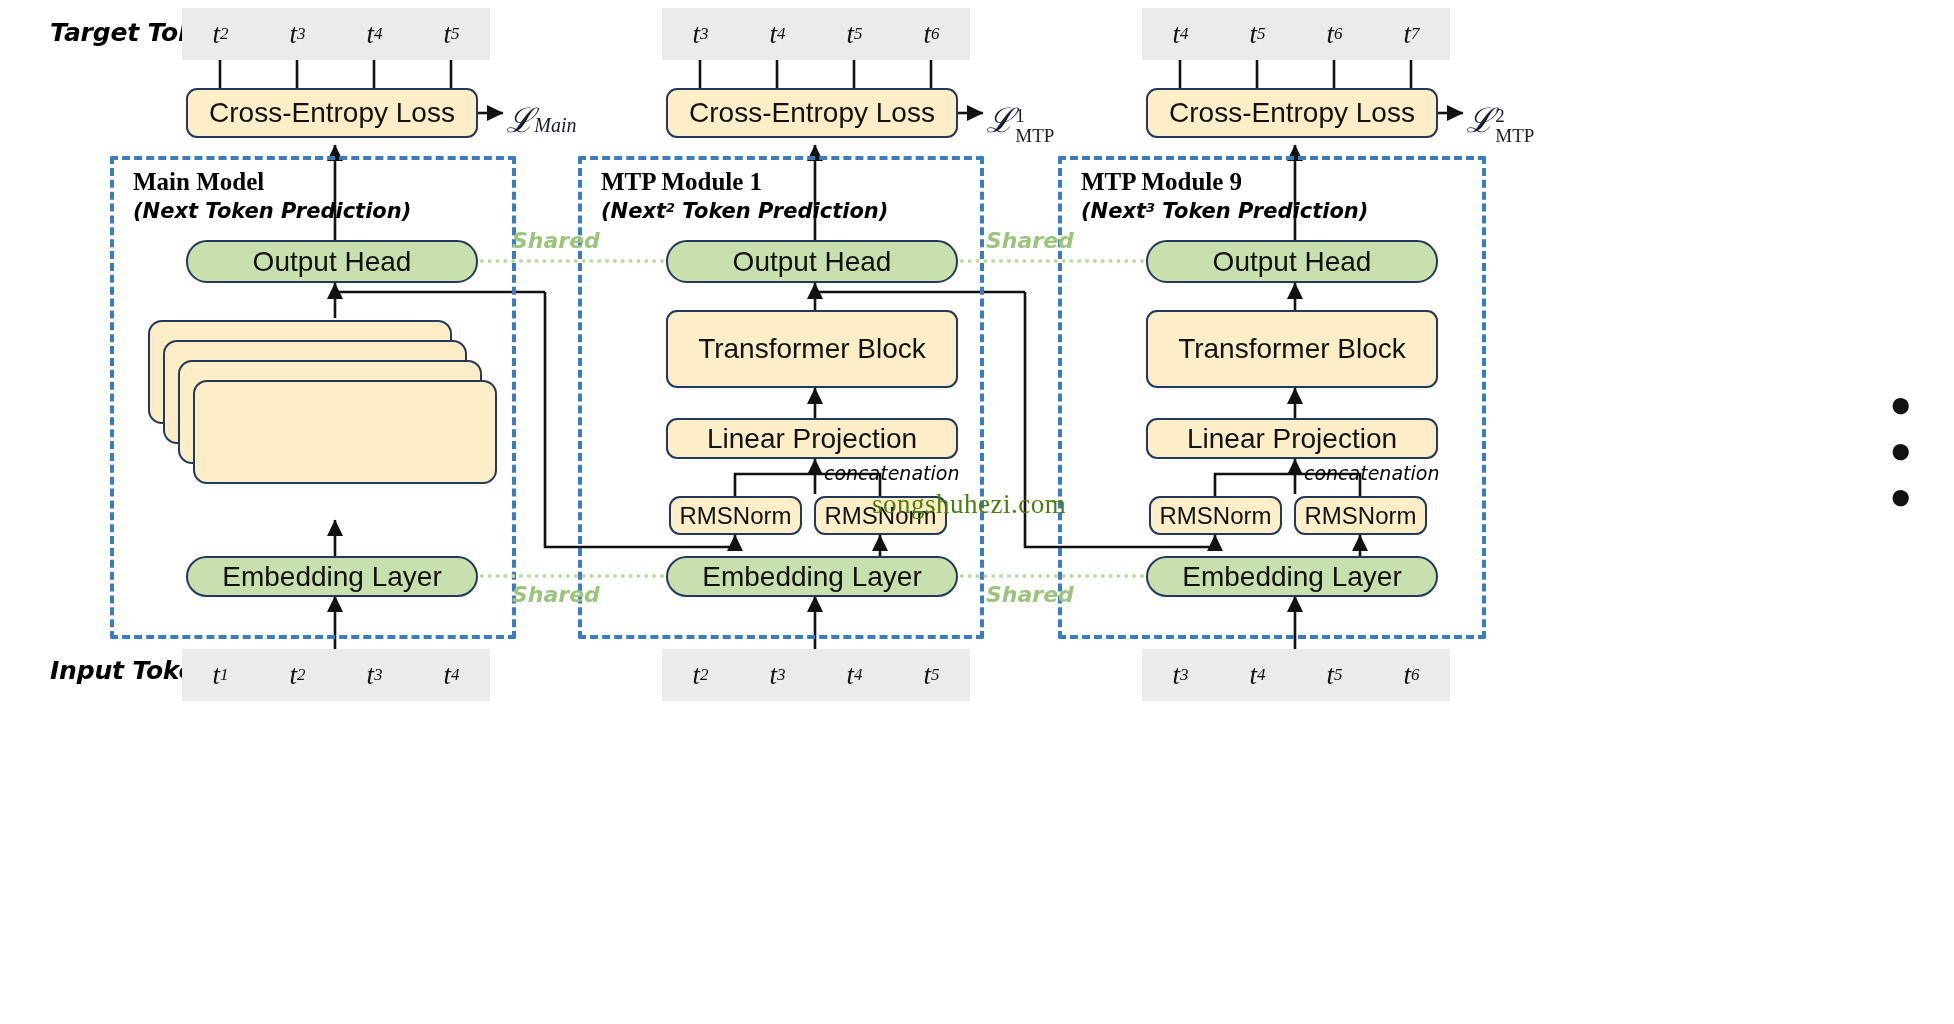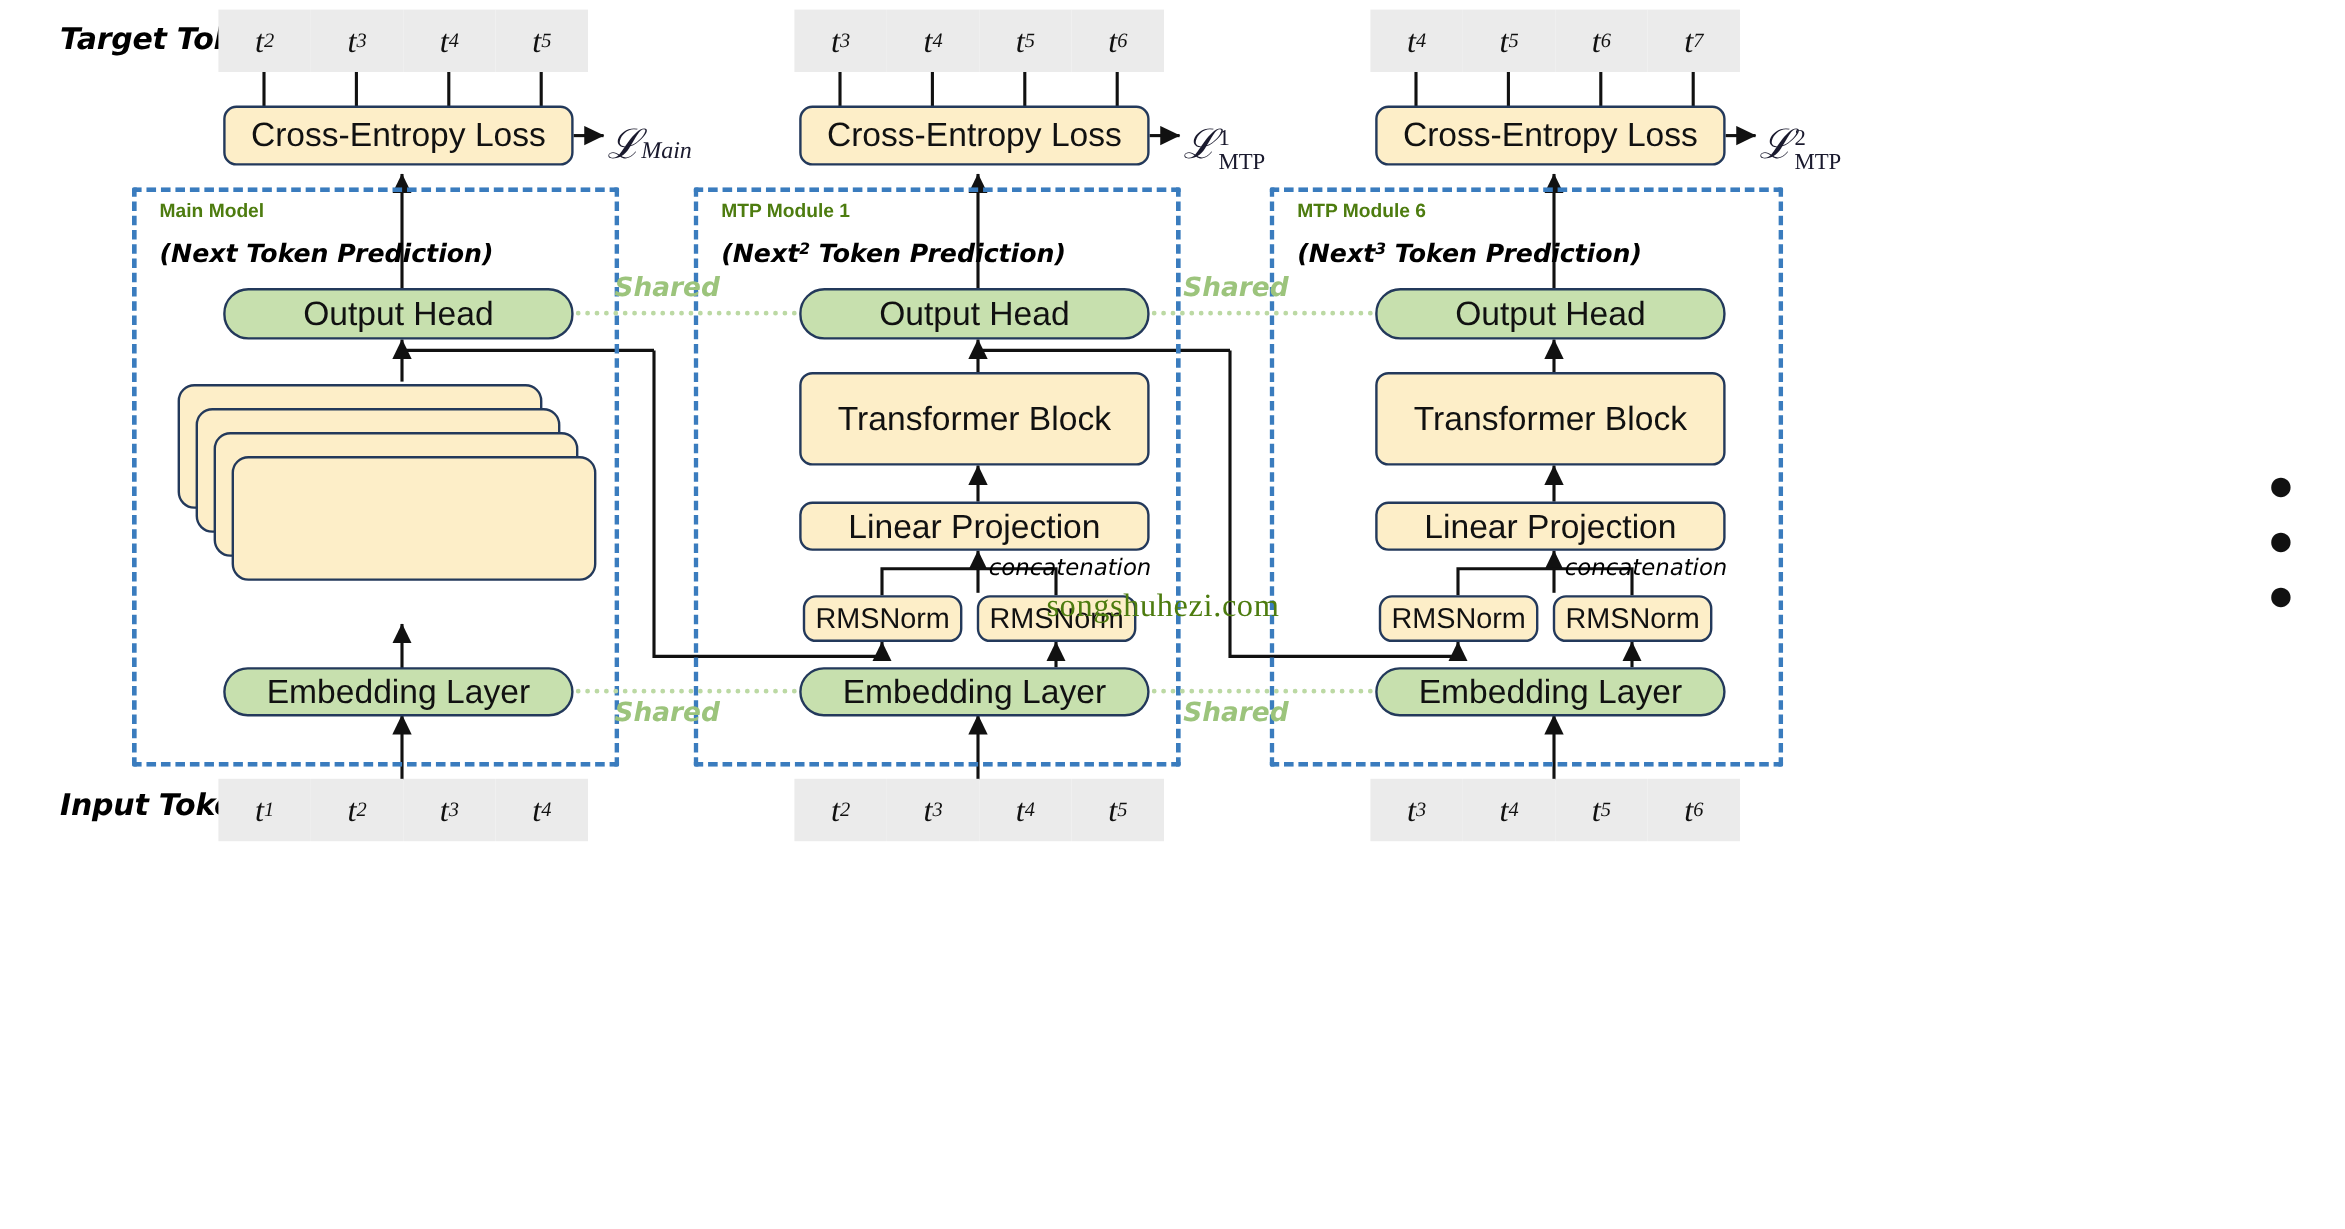--- a/index.html
+++ b/index.html
@@ -45,22 +45,22 @@
     position:absolute;background:#fdeec8;
     border:2.5px solid #23395b;border-radius:14px;
   }
 
   
   .module{
     position:absolute;border:4px dashed #3a7cbe;border-radius:2px;
     background:transparent;
   }
   .mod-title{
-    position:absolute;font-weight:700;font-size:16px;color:#4d7c0f;
-    font-family:Liberation Sans, sans-serif;white-space:nowrap;
+    position:absolute;font-weight:700;font-size:25px;color:#000000;
+    font-family:Liberation Serif, serif;white-space:nowrap;
   }
   .mod-sub{
     position:absolute;font-style:italic;font-size:21px;color:#000;
     font-family:"DejaVu Sans", sans-serif;white-space:nowrap;font-weight:600;
   }
   .mod-sub sup{font-size:13px;vertical-align:6px;}
 
   
   .shared-line{
     position:absolute;height:0;
@@ -269,21 +269,21 @@
   <div class="mod-title" style="left:133px;top:168px;">Main Model</div>
   <div class="mod-sub" style="left:133px;top:199px;">
     <span>(Next</span><span> Token Prediction)</span>
   </div>
 
   <div class="mod-title" style="left:601px;top:168px;">MTP Module 1</div>
   <div class="mod-sub" style="left:601px;top:199px;font-style:italic;">
     <span>(Next</span><sup>2</sup><span> Token Prediction)</span>
   </div>
 
-  <div class="mod-title" style="left:1081px;top:168px;">MTP Module 6</div>
+  <div class="mod-title" style="left:1081px;top:168px;">MTP Module 9</div>
   <div class="mod-sub" style="left:1081px;top:199px;">
     <span>(Next</span><sup>3</sup><span> Token Prediction)</span>
   </div>
 
   <div class="shared-line" style="left:472px;top:259px;width:200px;"></div>
   <div class="shared-lbl" style="left:512px;top:228px;">Shared</div>
 
   <div class="shared-line" style="left:952px;top:259px;width:200px;"></div>
   <div class="shared-lbl" style="left:986px;top:228px;">Shared</div>
 

